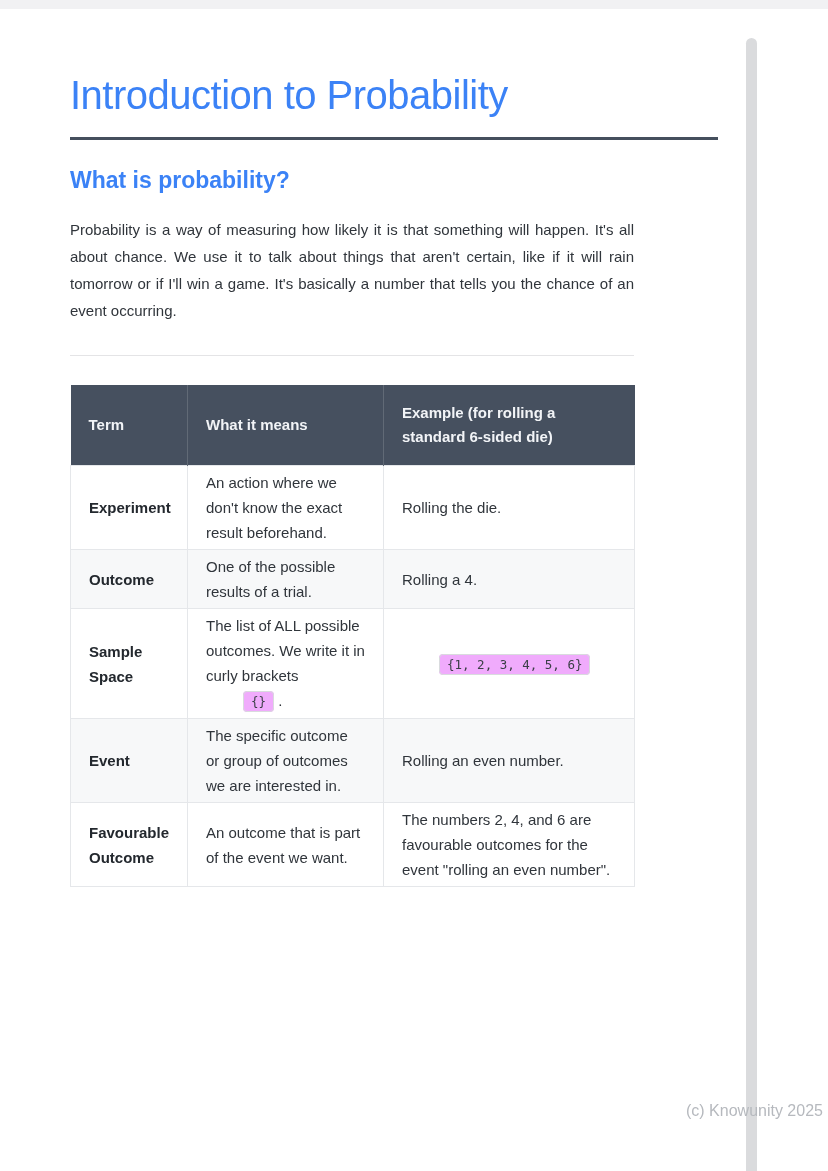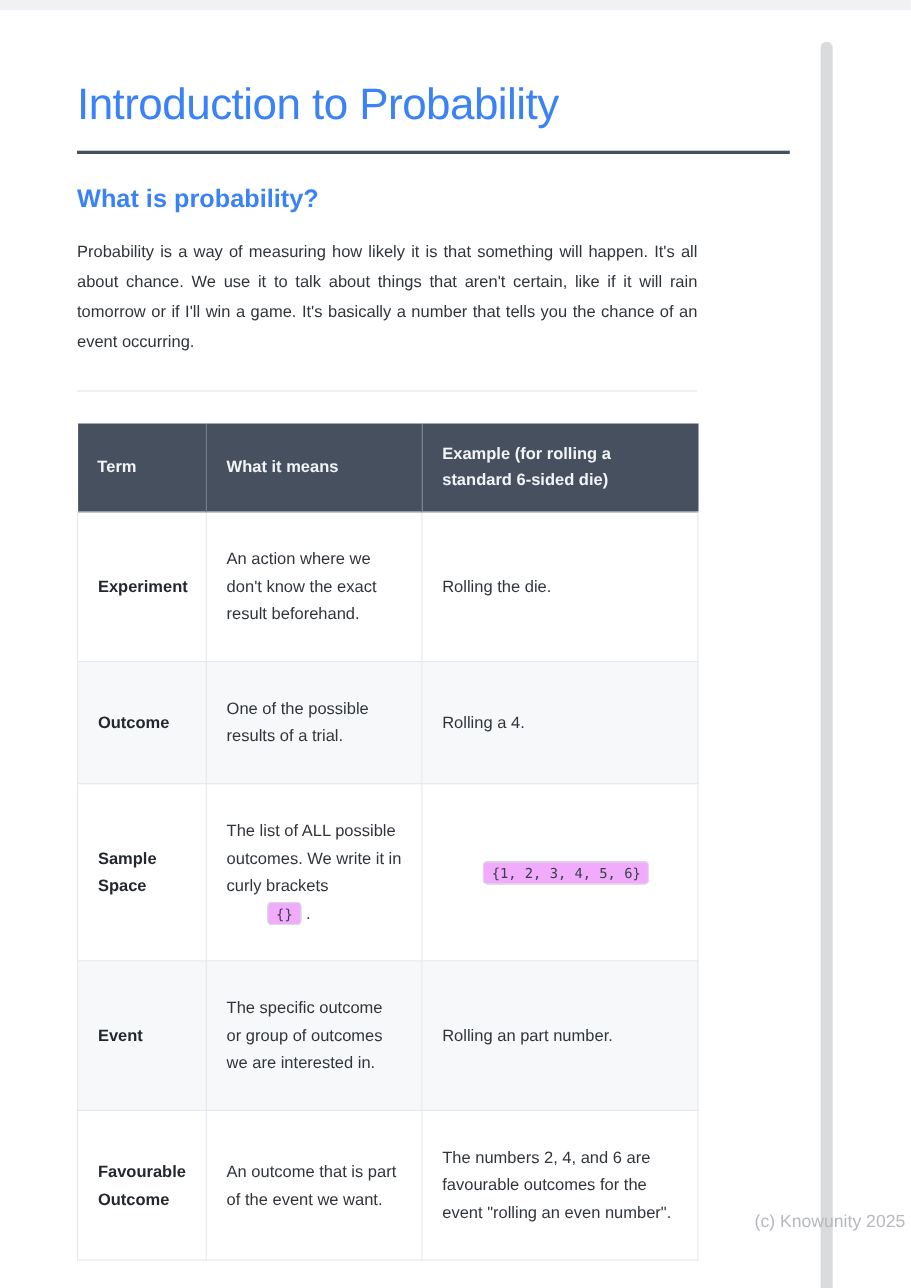--- a/index.html
+++ b/index.html
@@ -70,21 +70,21 @@
     text-align: left;
     padding: 16px 18px;
     vertical-align: middle;
     line-height: 24px;
   }
   table.terms thead th + th {
     border-left: 1px solid rgba(255,255,255,0.15);
   }
   table.terms tbody td {
     border: 1px solid #e5e7ea;
-    padding: 30px 18px;
+    padding: 4px 18px;
     font-size: 15px;
     color: #30353b;
     line-height: 25px;
     vertical-align: middle;
     background-clip: padding-box;
   }
   table.terms tbody tr:nth-child(even) td {
     background-color: #f7f8f9;
   }
   table.terms td.term {
@@ -160,21 +160,21 @@
             <td>Rolling a 4.</td>
           </tr>
           <tr>
             <td class="term">Sample Space</td>
             <td>The list of ALL possible outcomes. We write it in curly brackets <code class="chip">{}</code> .</td>
             <td><code class="chip">{1, 2, 3, 4, 5, 6}</code></td>
           </tr>
           <tr>
             <td class="term">Event</td>
             <td>The specific outcome or group of outcomes we are interested in.</td>
-            <td>Rolling an part number.</td>
+            <td>Rolling an even number.</td>
           </tr>
           <tr>
             <td class="term">Favourable Outcome</td>
             <td>An outcome that is part of the event we want.</td>
             <td>The numbers 2, 4, and 6 are favourable outcomes for the event "rolling an even number".</td>
           </tr>
         </tbody>
     </table>
   </div>
 </div>

